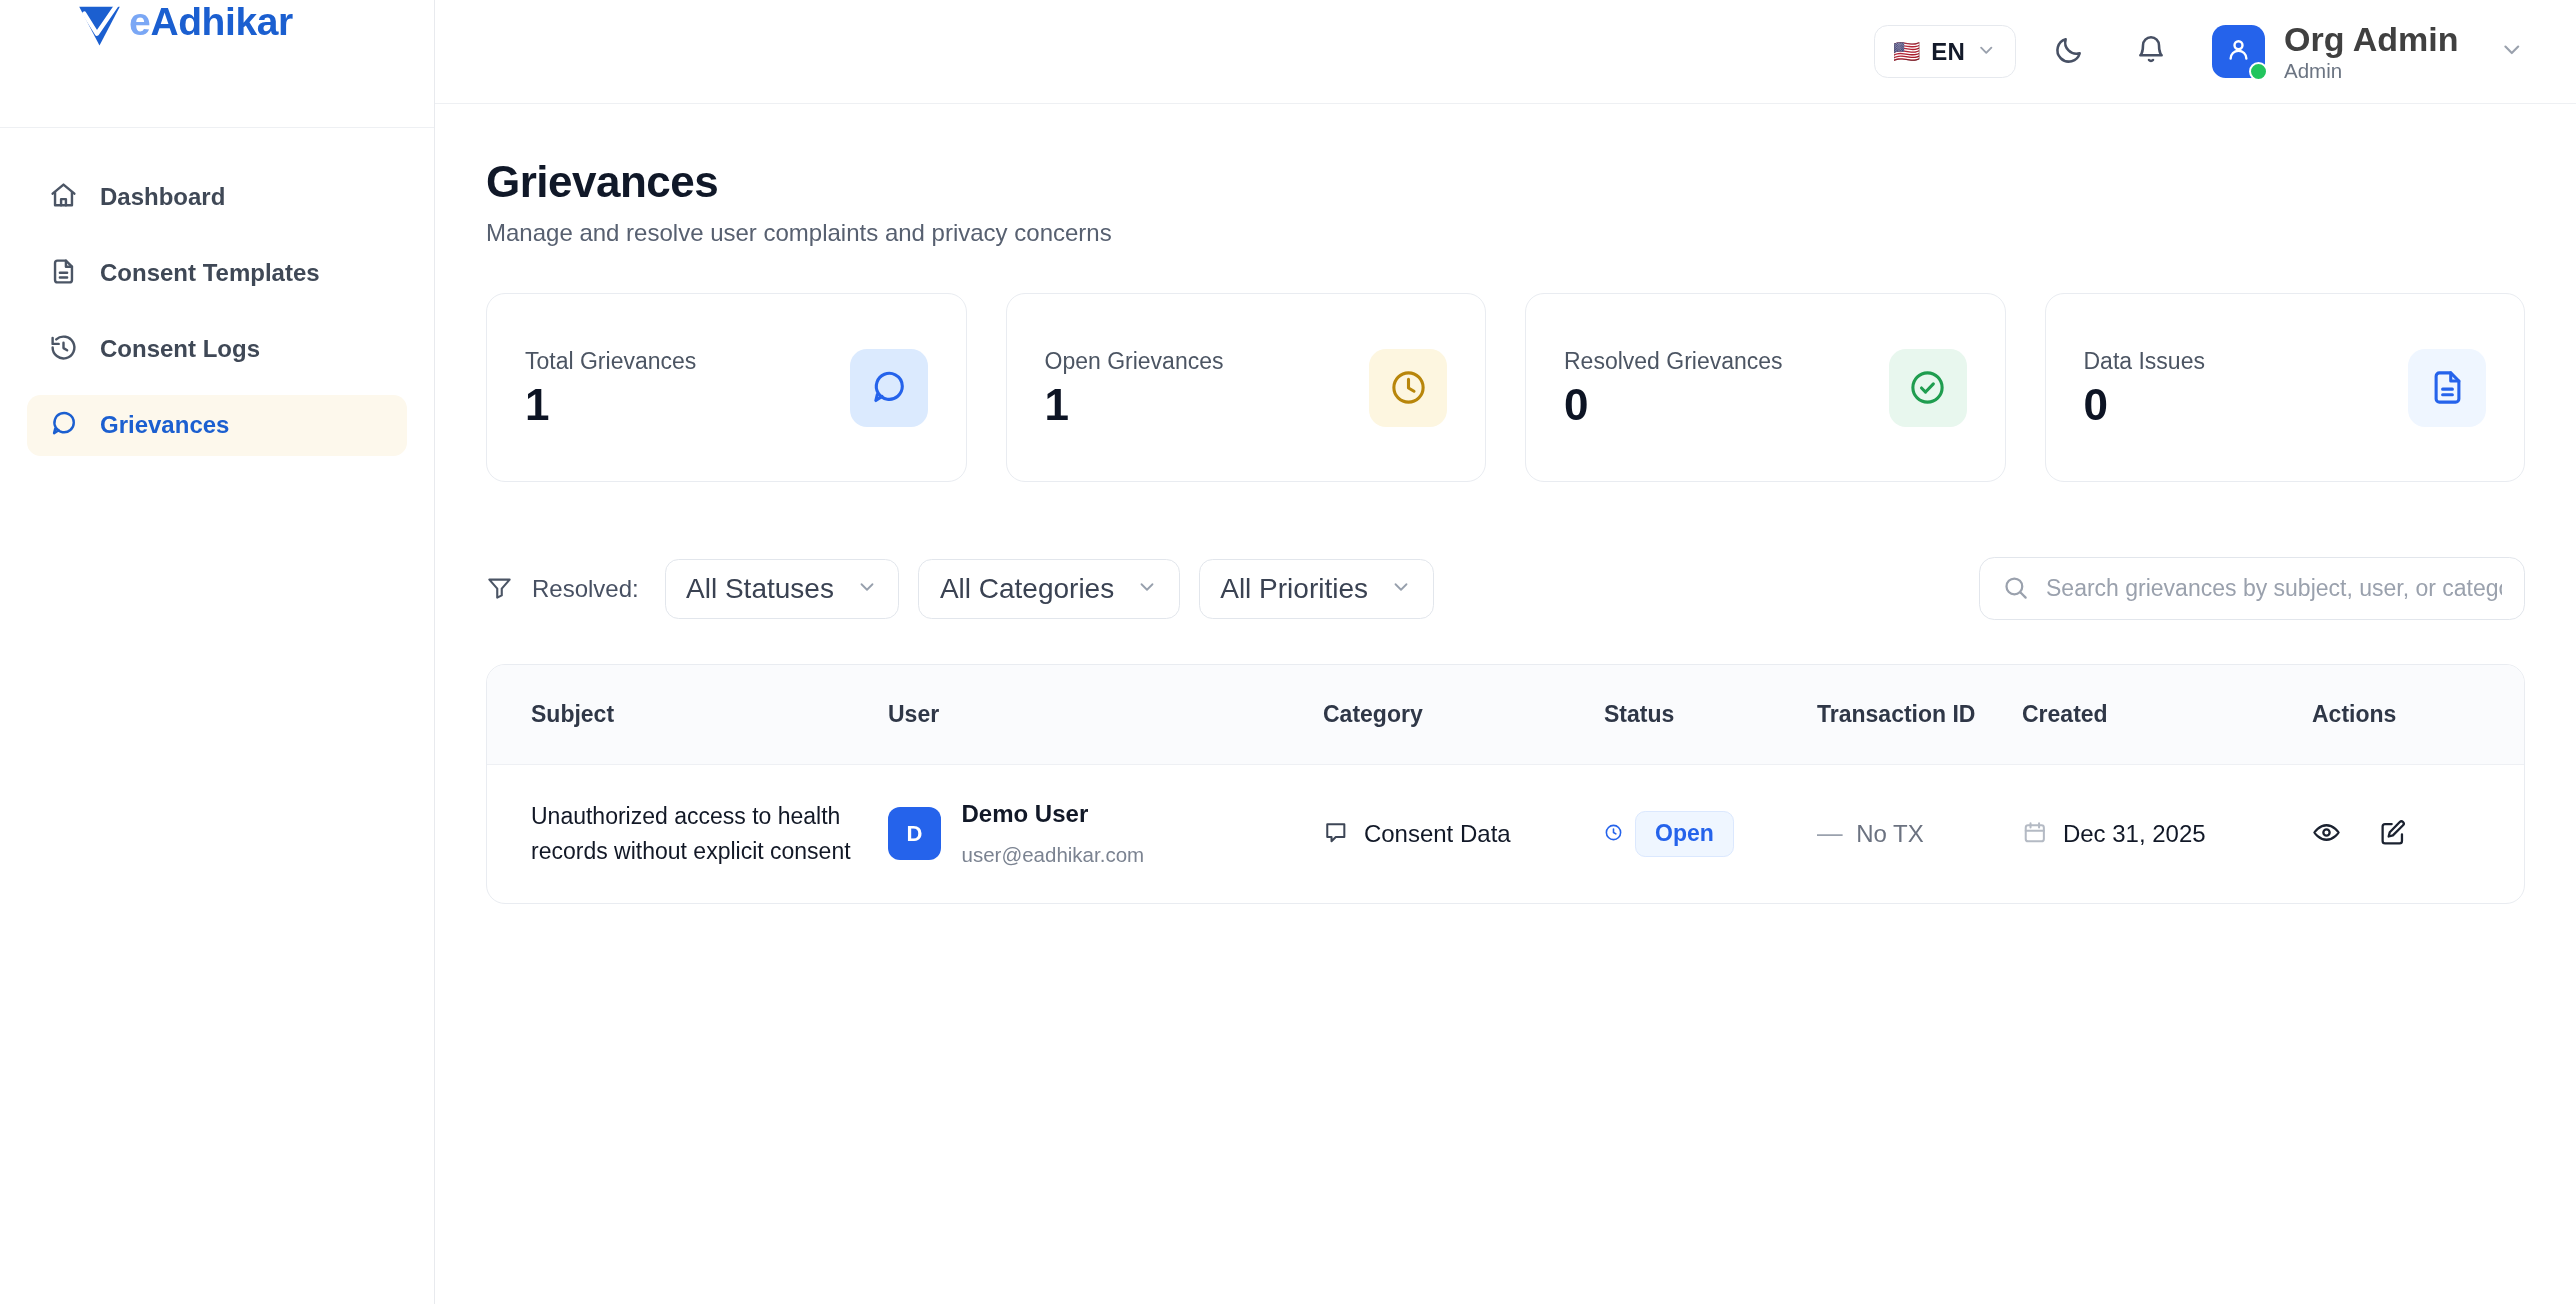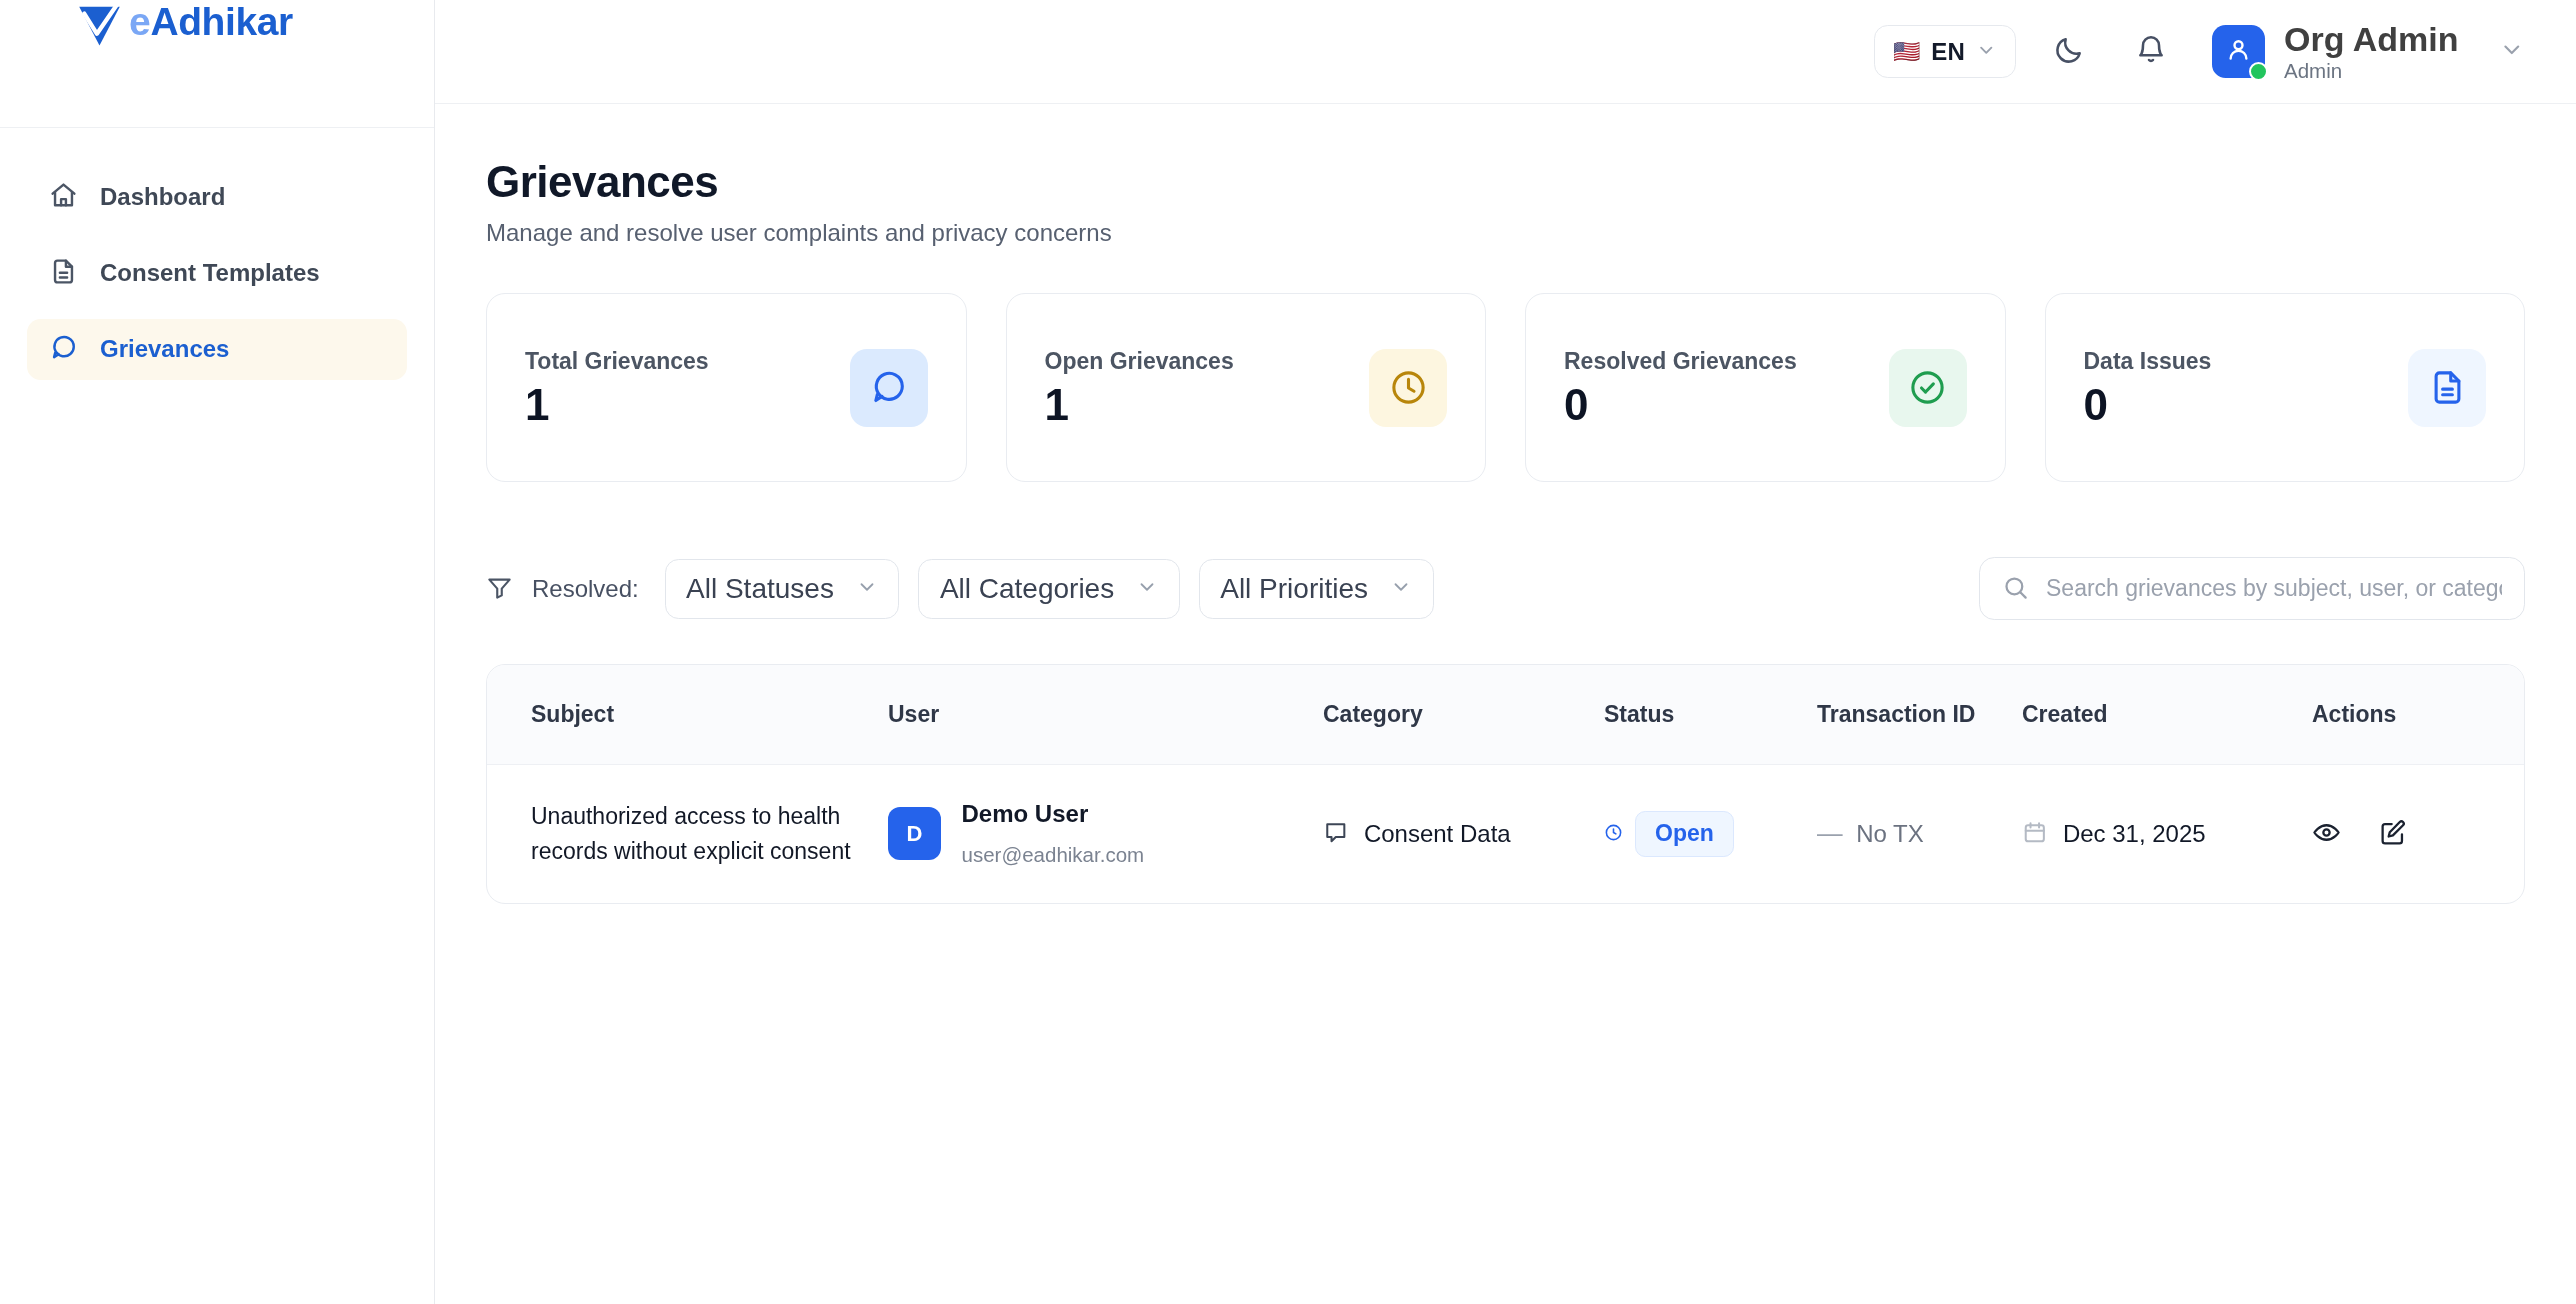--- a/index.html
+++ b/index.html
@@ -96,21 +96,21 @@
   .stats { display: flex; gap: 39px; margin-top: 46px; }
   .stat-card {
     flex: 1 1 0; min-width: 0;
     height: 189px;
     border: 1.7px solid #e9ecf1; border-radius: 19px;
     background: #fff;
     display: flex; align-items: center; justify-content: space-between;
     padding: 0 38px;
   }
   .stat-left { display: flex; flex-direction: column; }
-  .stat-label { font-size: 23px; color: #4c5563; font-weight: 700; }
+  .stat-label { font-size: 23px; color: #4c5563; font-weight: 400; }
   .stat-value { font-size: 44px; font-weight: 700; color: #0d1424; margin-top: 8.5px; line-height: 1; }
   .stat-icon {
     width: 78px; height: 78px; border-radius: 17px;
     display: flex; align-items: center; justify-content: center;
     flex: 0 0 78px;
   }
   .bg-blue { background: #dbeafe; }
   .bg-amber { background: #fdf6e0; }
   .bg-green { background: #e8f7ee; }
   .bg-lblue { background: #eff6ff; }
@@ -216,20 +216,30 @@
       </div>
       <div class="nav-item">
         <span>
           <svg width="29" height="29" viewBox="0 0 24 24" fill="none" stroke-width="2" stroke-linecap="round" stroke-linejoin="round">
               <path d="M14 3H7a2 2 0 0 0-2 2v14a2 2 0 0 0 2 2h10a2 2 0 0 0 2-2V8z"></path>
               <path d="M14 3v5h5"></path>
               <path d="M9 13h6M9 17h6"></path>
             </svg>
         </span>
         <span class="label">Consent Templates</span>
+      </div>
+      <div class="nav-item">
+        <span>
+          <svg width="29" height="29" viewBox="0 0 24 24" fill="none" stroke-width="2" stroke-linecap="round" stroke-linejoin="round">
+              <path d="M3 12a9 9 0 1 0 3-6.7"></path>
+              <path d="M3 4v5h5"></path>
+              <path d="M12 8v4.5l3 1.8"></path>
+            </svg>
+        </span>
+        <span class="label">Consent Logs</span>
       </div>
       <div class="nav-item active">
         <span>
           <svg width="29" height="29" viewBox="0 0 24 24" fill="none" stroke-width="2" stroke-linecap="round" stroke-linejoin="round">
               <path d="M20.5 11.3a8 8 0 1 1-4.3-7.1A8 8 0 0 1 20.5 11.3z"></path>
               <path d="M8 17.5 4.2 20l.9-3.6"></path>
             </svg>
         </span>
         <span class="label">Grievances</span>
       </div>

